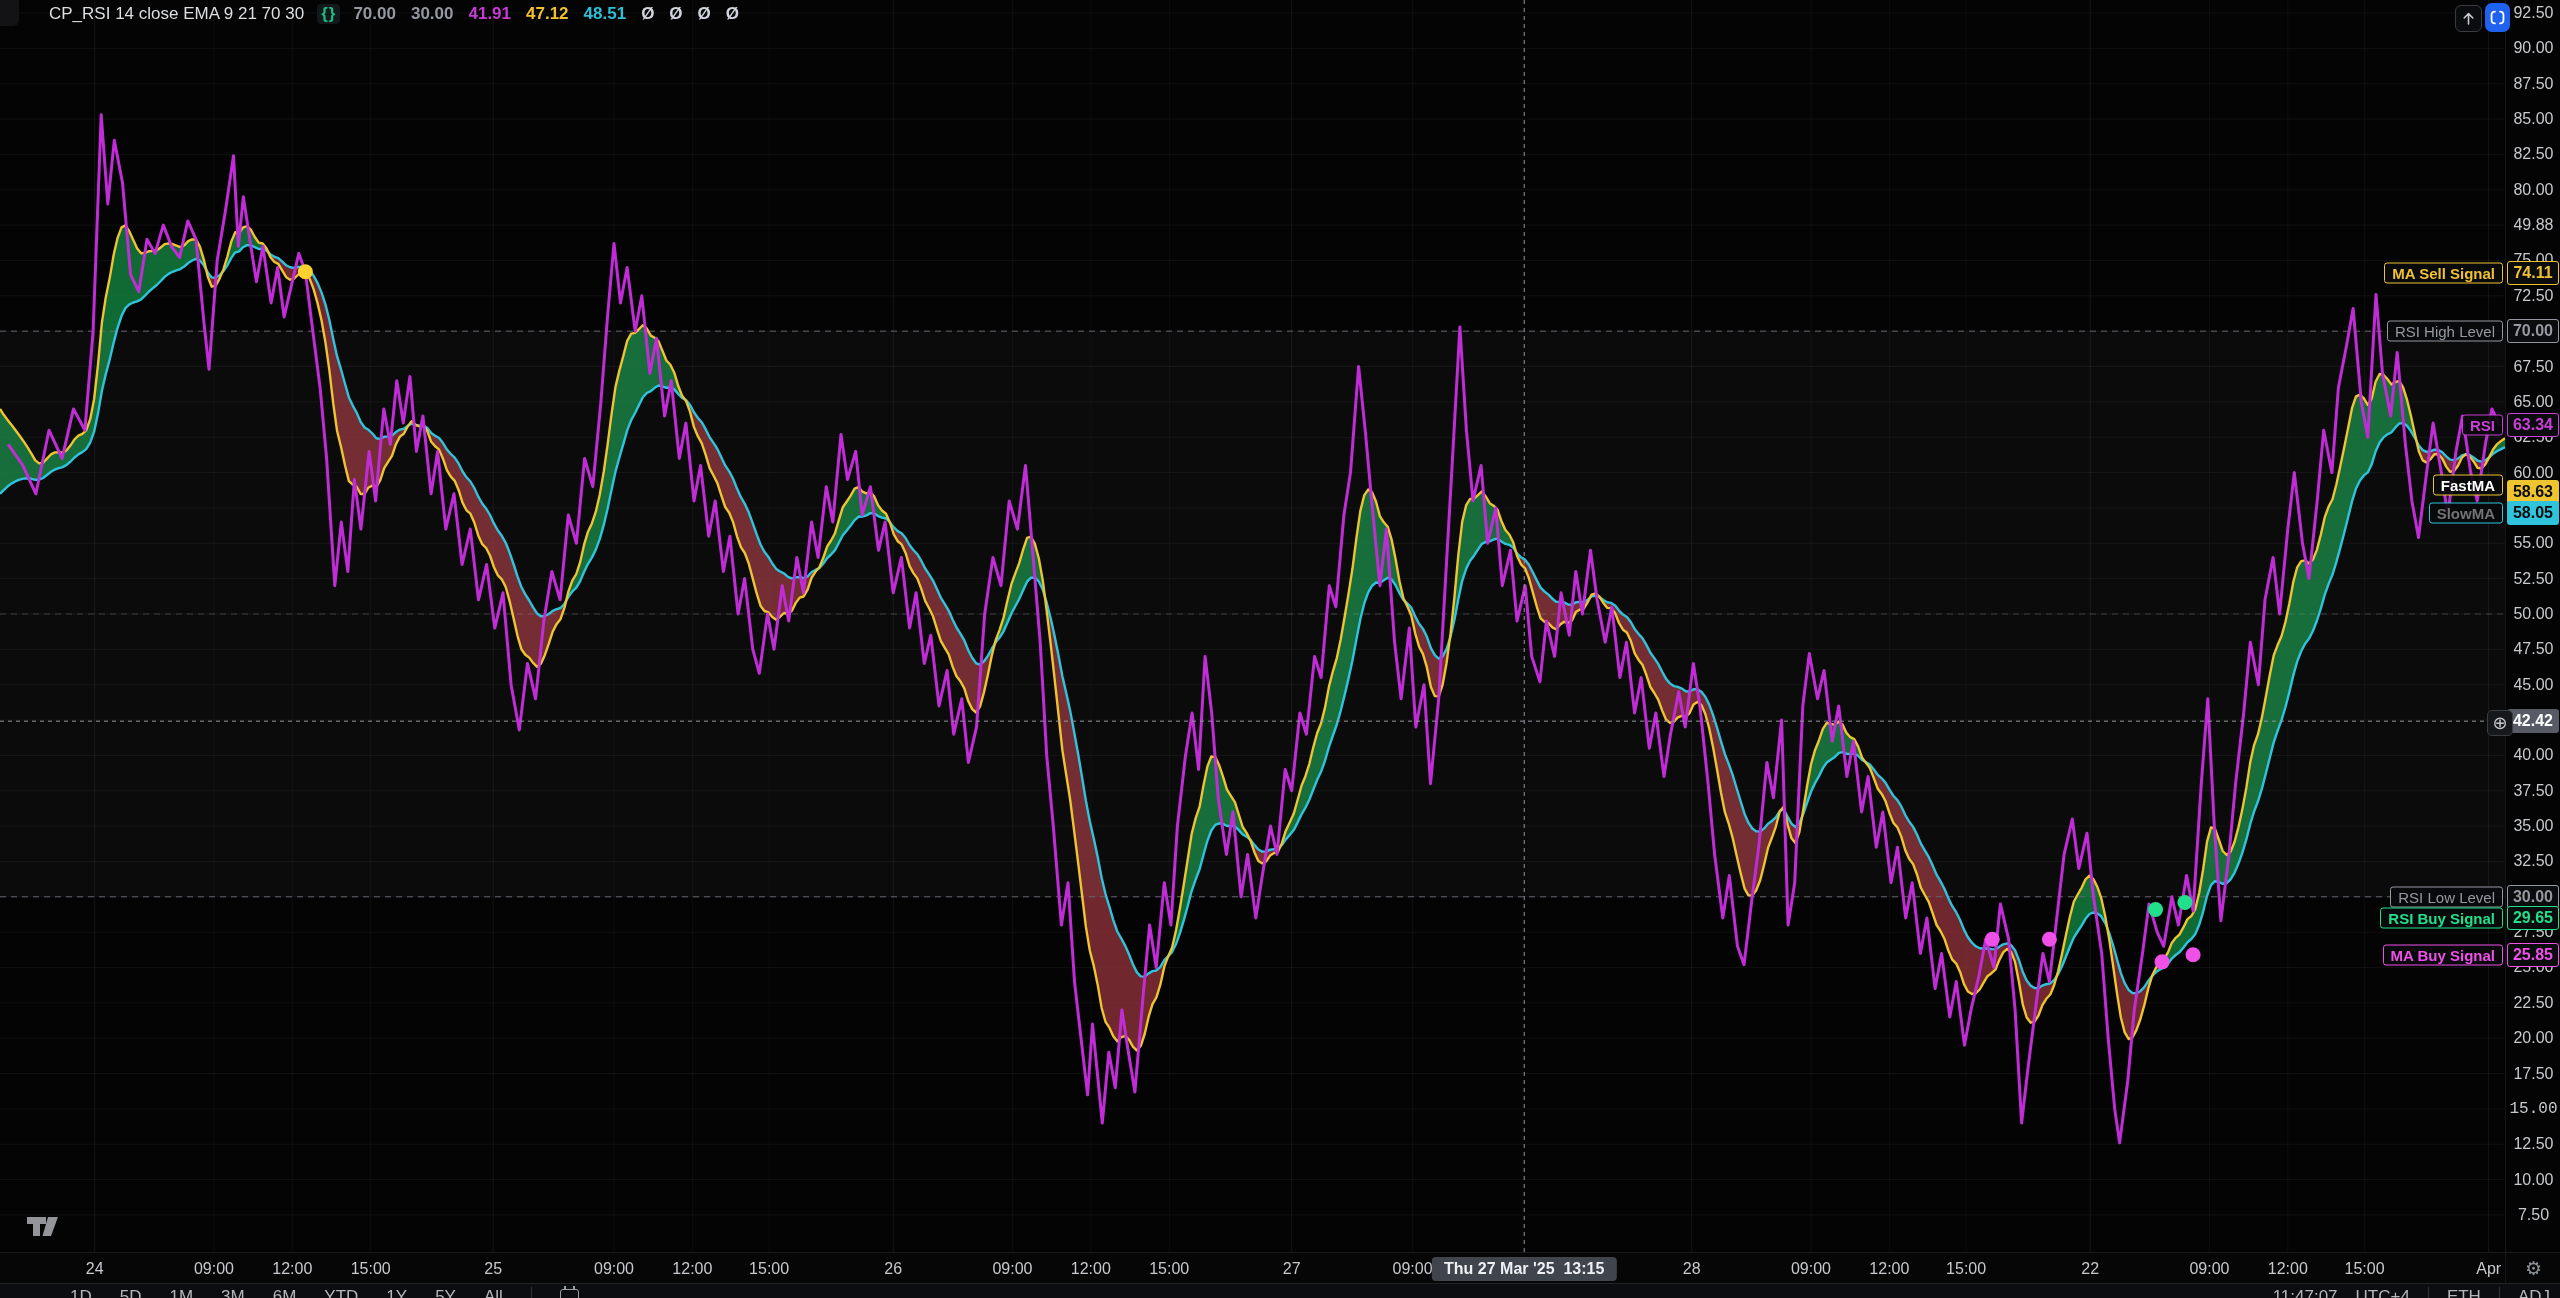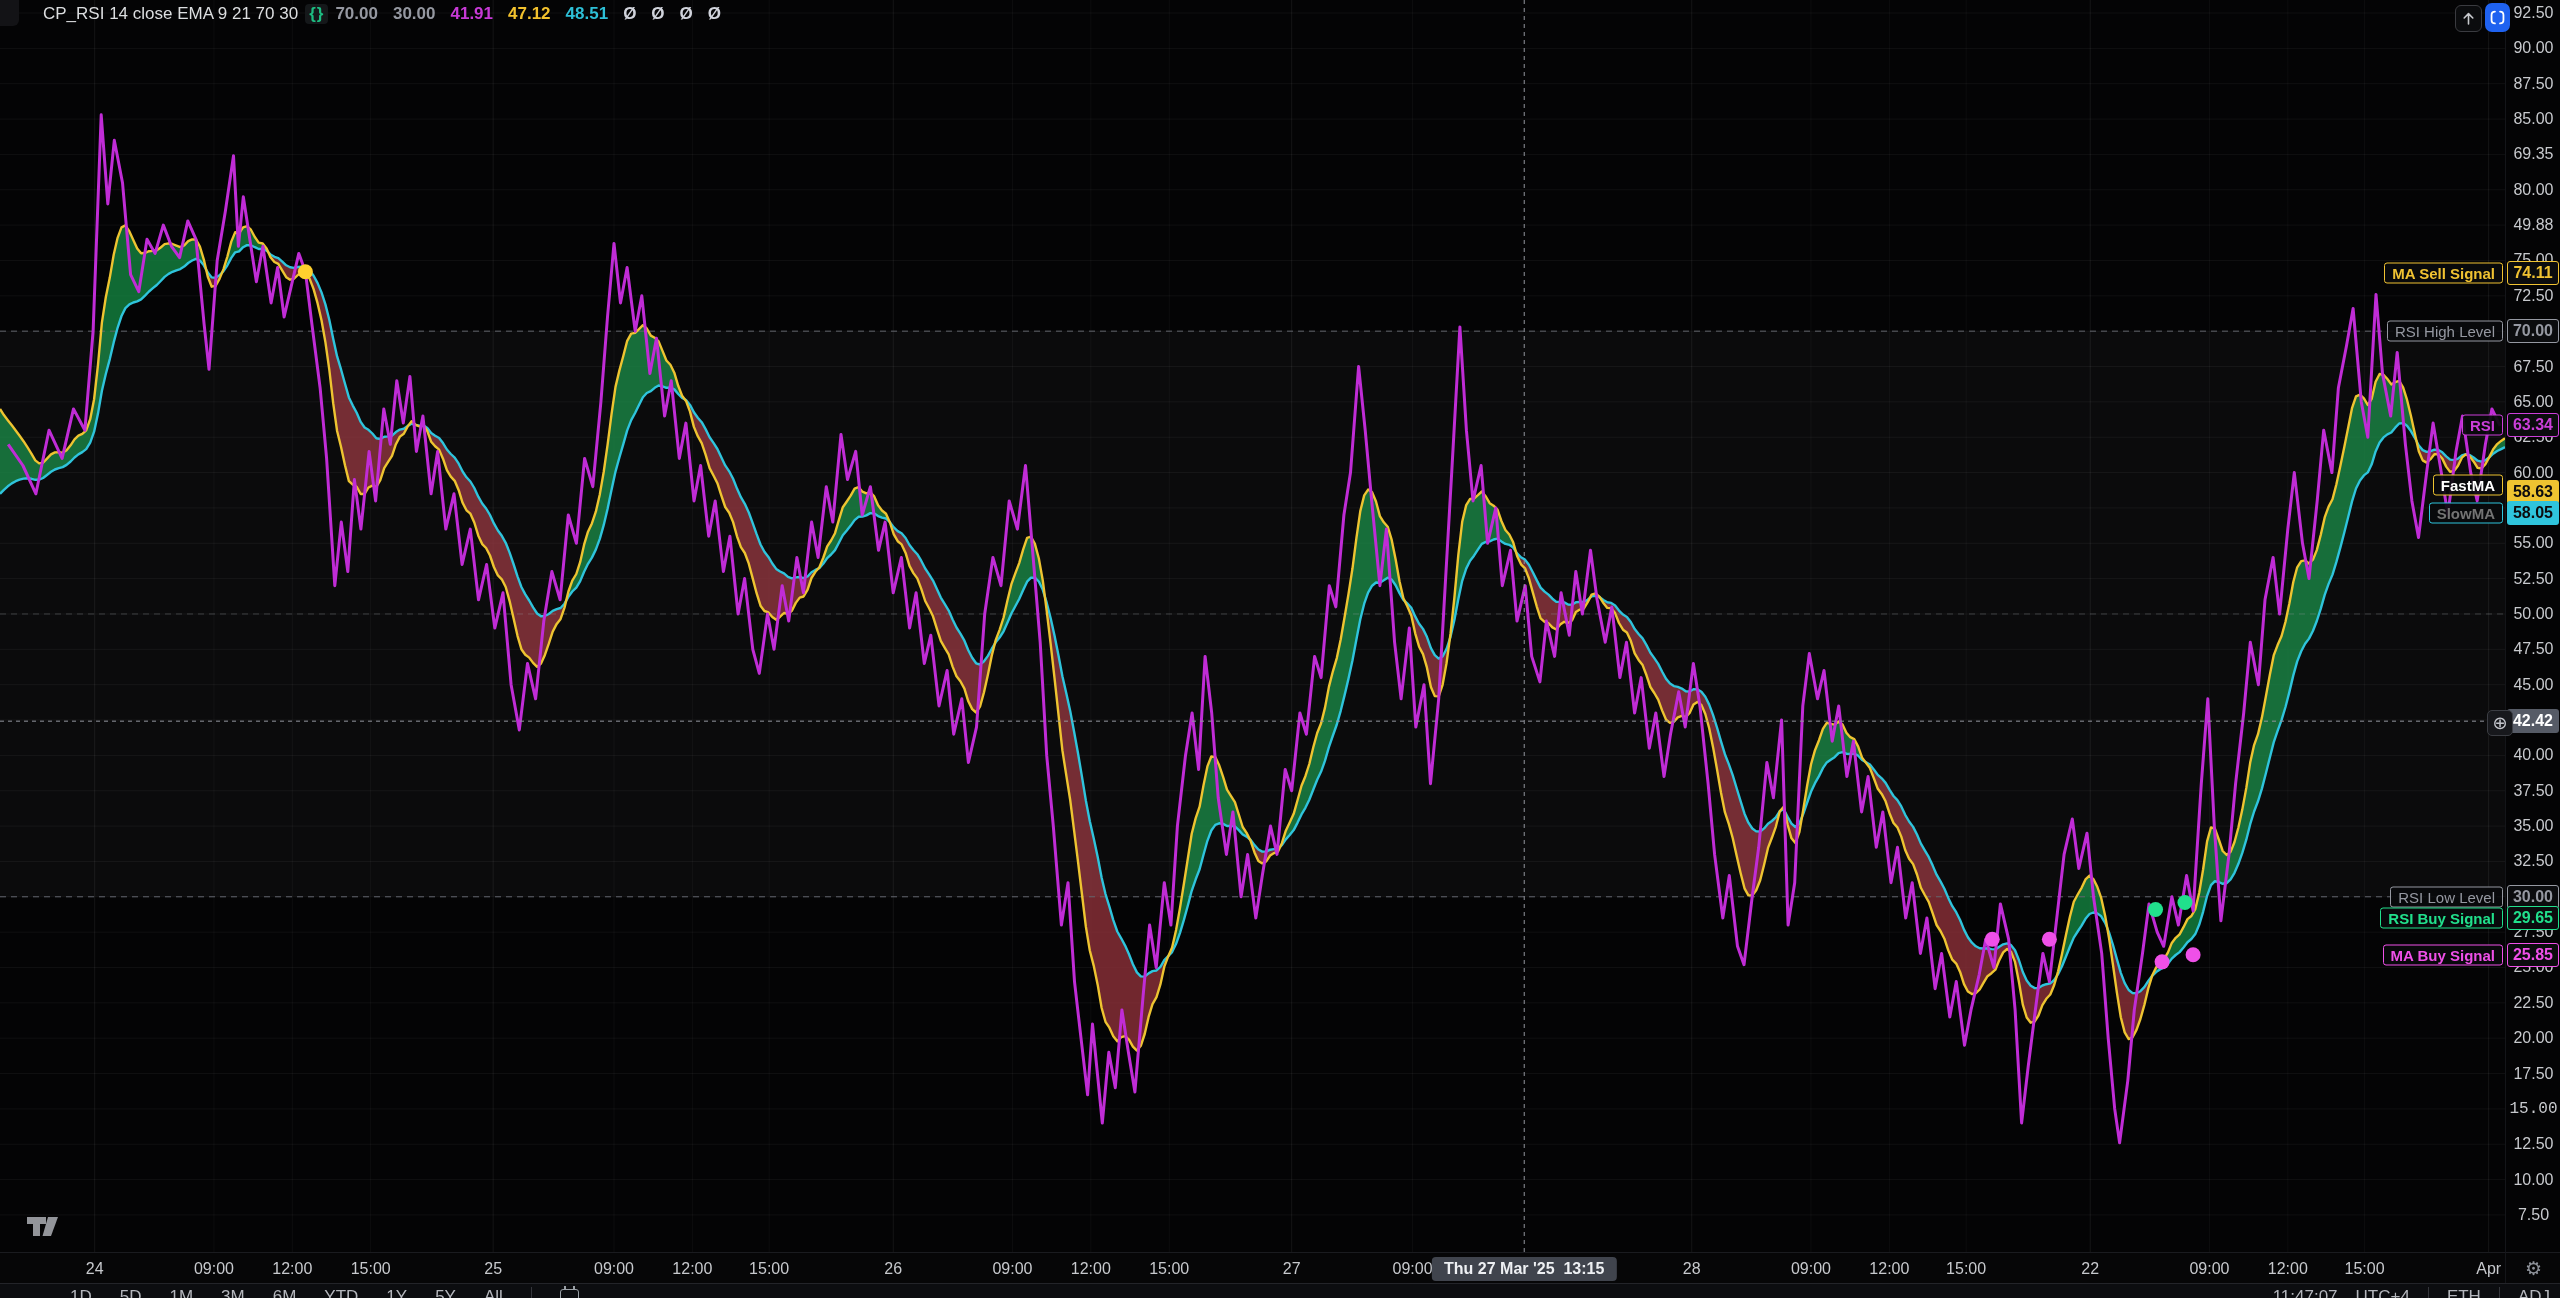--- a/index.html
+++ b/index.html
@@ -1,21 +1,21 @@
 <!DOCTYPE html>
 <html><head>
 <meta charset="utf-8">
 <style>
   html,body{margin:0;padding:0;background:#040405;}
   body{width:2560px;height:1298px;overflow:hidden;font-family:"Liberation Sans","DejaVu Sans",sans-serif;-webkit-font-smoothing:antialiased;}
   .app{position:relative;width:2560px;height:1298px;background:#040405;}
   .chart-area{position:absolute;left:0;top:0;width:2505px;height:1252px;background:#040405;}
   #chart-svg{position:absolute;left:0;top:0;}
   .corner-tile{position:absolute;left:0;top:0;width:19px;height:26px;background:#131316;border-radius:0 0 6px 0;z-index:5;}
-  .header{position:absolute;left:43px;top:4px;display:flex;align-items:flex-start;gap:7px;font-size:17px;z-index:6;white-space:nowrap;}
+  .header{position:absolute;left:49px;top:4px;display:flex;align-items:flex-start;gap:13px;font-size:17px;z-index:6;white-space:nowrap;}
   .hdr-title{color:#dcdee0;}
   .braces{color:#1dbd82;font-weight:700;background:#15181a;border-radius:4px;padding:0 4px;letter-spacing:1px;}
   .hv{font-weight:600;margin-right:2px;}
   .topbtn{position:absolute;display:flex;align-items:center;justify-content:center;z-index:7;cursor:pointer;}
   .btn-up{left:2455px;top:5px;width:25px;height:25px;border:1px solid #3a3b40;border-radius:6px;background:#0b0c0e;}
   .btn-blue{left:2485px;top:3px;width:25px;height:29px;border-radius:7px;background:#1f62f0;}
   .plus-btn{position:absolute;left:2487px;top:710px;width:24px;height:24px;border:1px solid #3b3d43;border-radius:5px;background:#17181c;color:#c3c5cb;display:flex;align-items:center;justify-content:center;font-size:18px;z-index:7;cursor:pointer;}
   .tv-logo{position:absolute;left:26px;top:1216px;z-index:5;opacity:.95;cursor:pointer;}
   .name-tags{position:absolute;right:2px;top:0;width:0;height:100%;z-index:5;}
   .tag{position:absolute;right:0;transform:translateY(-50%);font-size:15px;line-height:17px;padding:1px 7px;border-radius:3px;background:rgba(9,10,12,.93);border:1px solid;white-space:nowrap;}
@@ -195,21 +195,21 @@
       <polygon points="1,1 20,1 20,8 14,8 14,20 7,20 7,8 1,8" fill="#9b9da3"></polygon>
       <polygon points="22,1 32,1 25,20 16.5,20" fill="#9b9da3"></polygon>
     </svg>
   </div>
 
   <div class="price-axis" id="price-axis">
       <div class="ptick" style="top: 13.0093px;">92.50</div>
       <div class="ptick" style="top: 48.3605px;">90.00</div>
       <div class="ptick" style="top: 83.7118px;">87.50</div>
       <div class="ptick" style="top: 119.063px;">85.00</div>
-      <div class="ptick" style="top: 154.414px;">69.35</div>
+      <div class="ptick" style="top: 154.414px;">82.50</div>
       <div class="ptick" style="top: 189.766px;">80.00</div>
       <div class="ptick" style="top: 225.117px;">49.88</div>
       <div class="ptick" style="top: 260.468px;">75.00</div>
       <div class="ptick" style="top: 295.819px;">72.50</div>
       <div class="ptick" style="top: 331.171px;">70.00</div>
       <div class="ptick" style="top: 366.522px;">67.50</div>
       <div class="ptick" style="top: 401.873px;">65.00</div>
       <div class="ptick" style="top: 437.224px;">62.50</div>
       <div class="ptick" style="top: 472.576px;">60.00</div>
       <div class="ptick" style="top: 507.927px;">57.50</div>

